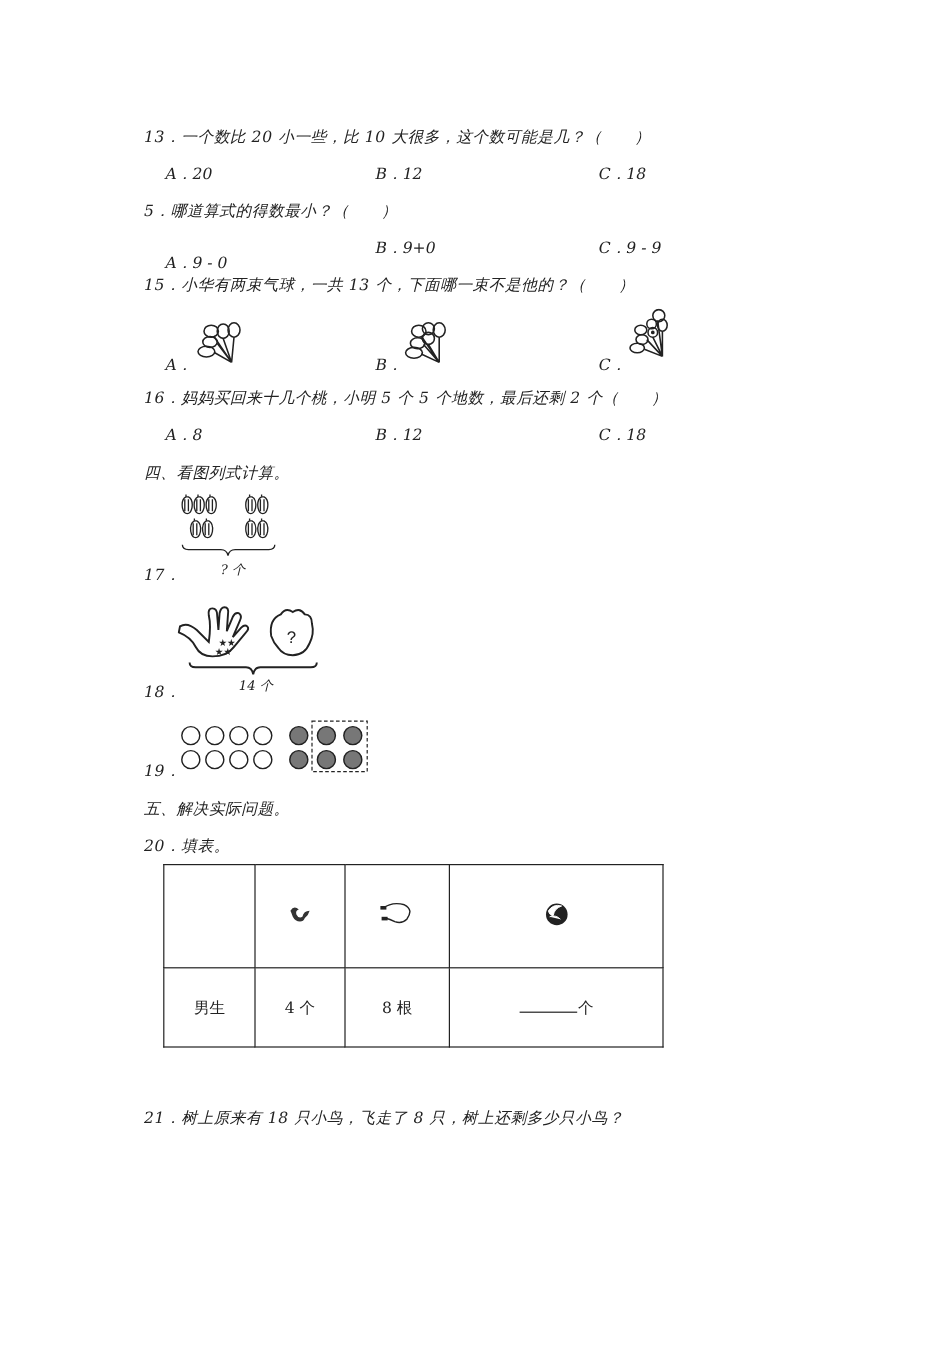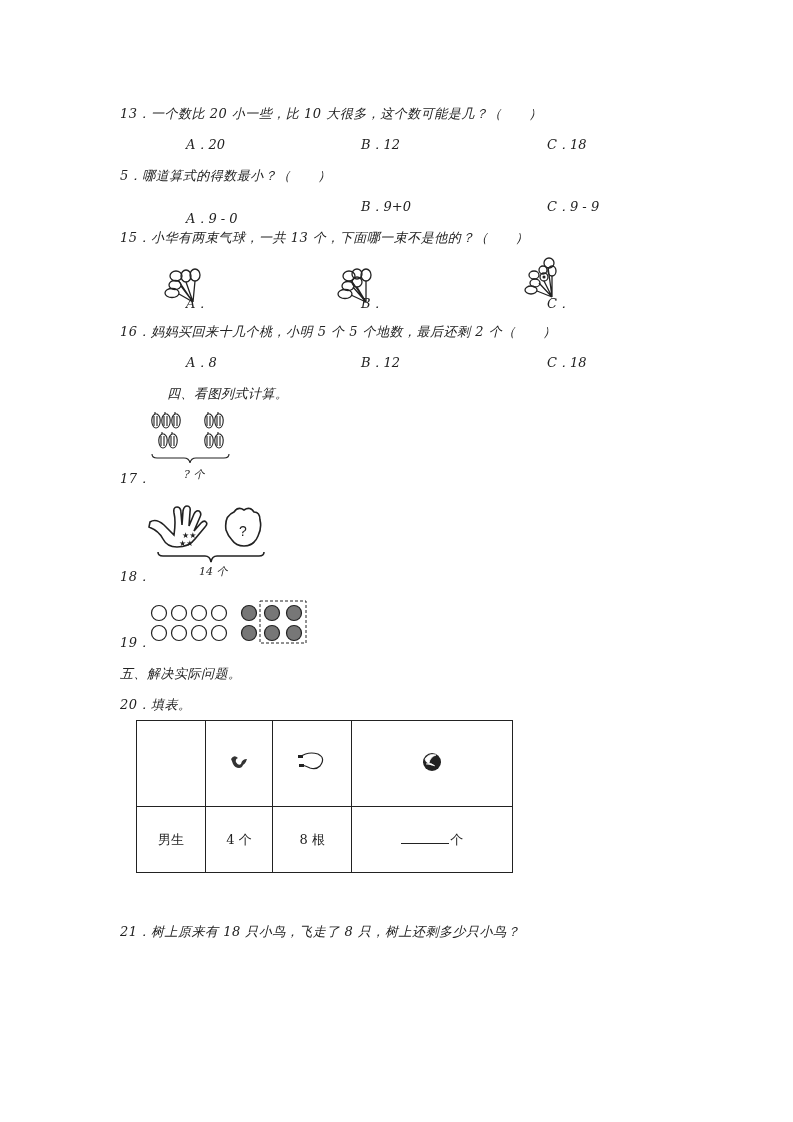--- a/index.html
+++ b/index.html
@@ -1,21 +1,21 @@
 <!DOCTYPE html>
 <html><head>
 <meta charset="utf-8">
 <style>
   html, body { margin: 0; padding: 0; background: #fff; }
   body { width: 793px; height: 1122px; position: relative; font-family: "DejaVu Serif", "Liberation Serif", serif; color: #222; font-size: 13px; overflow: hidden; }
   .abs { position: absolute; white-space: nowrap; font-style: italic; }
   .q { font-size: 13px; letter-spacing: 0.5px; }
-  .opt { font-size: 13px; margin-left: 48px; }
+  .opt { font-size: 13px; }
   .pic { position: absolute; }
-  table.fill { position: absolute; left: 136px; top: 720px; width: 377px; height: 153px; border-collapse: collapse; }
+  table.fill { position: absolute; left: 136px; top: 720px; width: 417px; height: 153px; border-collapse: collapse; }
   table.fill td { border: 1.5px solid #222; text-align: center; vertical-align: middle; font-size: 13px; padding: 0; }
   table.fill tr.head td { height: 46px; }
   table.fill tr.body td { height: 35px; }
   .blank { display: inline-block; width: 48px; border-bottom: 1.2px solid #222; height: 12px; vertical-align: baseline; margin-right: 1px; }
 </style>
 </head>
 <body>
 
 <div class="abs q" style="left:120px;top:105px;">13．一个数比 20 小一些，比 10 大很多，这个数可能是几？（　　）</div>
 <div class="abs opt" style="left:138px;top:136px;">A．20</div>
@@ -67,21 +67,21 @@
     <circle cx="22" cy="20" r="0.9" fill="#222"></circle>
     <path d="M30 19 L30 40 M22 24 L30 40 M17 26 L30 40 M15 34 L30 40 M26 10 L30 40"></path>
   </g>
 </svg>
 
 <div class="abs q" style="left:120px;top:323px;">16．妈妈买回来十几个桃，小明 5 个 5 个地数，最后还剩 2 个（　　）</div>
 <div class="abs opt" style="left:138px;top:354px;">A．8</div>
 <div class="abs opt" style="left:313px;top:354px;">B．12</div>
 <div class="abs opt" style="left:499px;top:354px;">C．18</div>
 
-<div class="abs q" style="left:120px;top:385px;margin-left:47px;">四、看图列式计算。</div>
+<div class="abs q" style="left:120px;top:385px;">四、看图列式计算。</div>
 
 <svg class="pic" style="left:150px;top:410px;" width="90" height="54" viewBox="0 0 90 54">
   <g fill="none" stroke="#222" stroke-width="1.1">
     <g id="pp">
       <path d="M5 4 q-4 2 -3 9 q1 5 4 5 q3 0 4 -5 q1 -7 -3 -9 z"></path>
         <path d="M5 4 l0 -2"></path>
         <path d="M4 6 l0 10 M7 6 l0 10"></path>
     </g>
     <use href="#pp" x="10" y="0"></use>
       <use href="#pp" x="20" y="0"></use>

